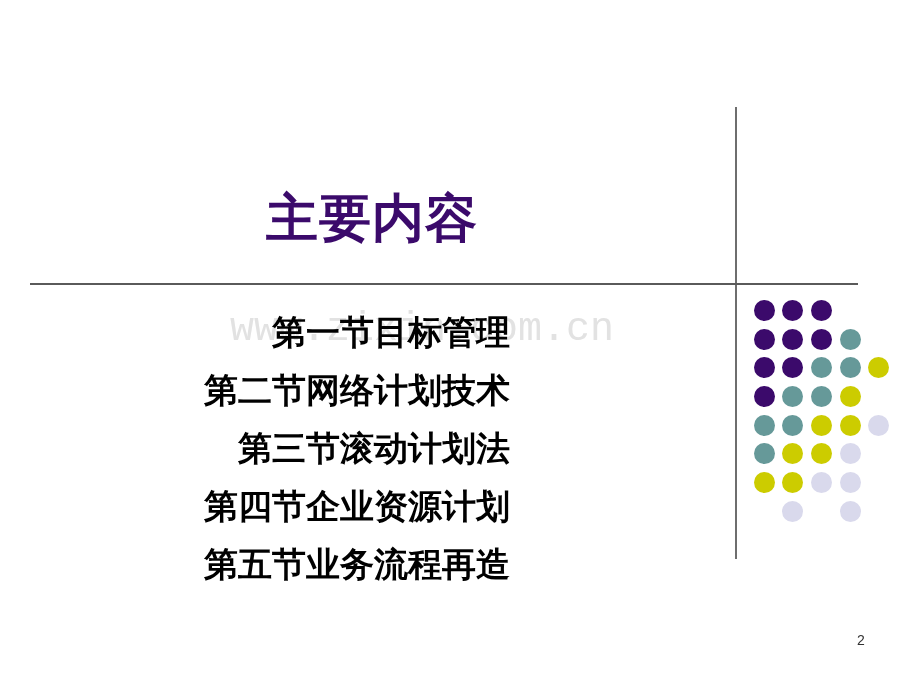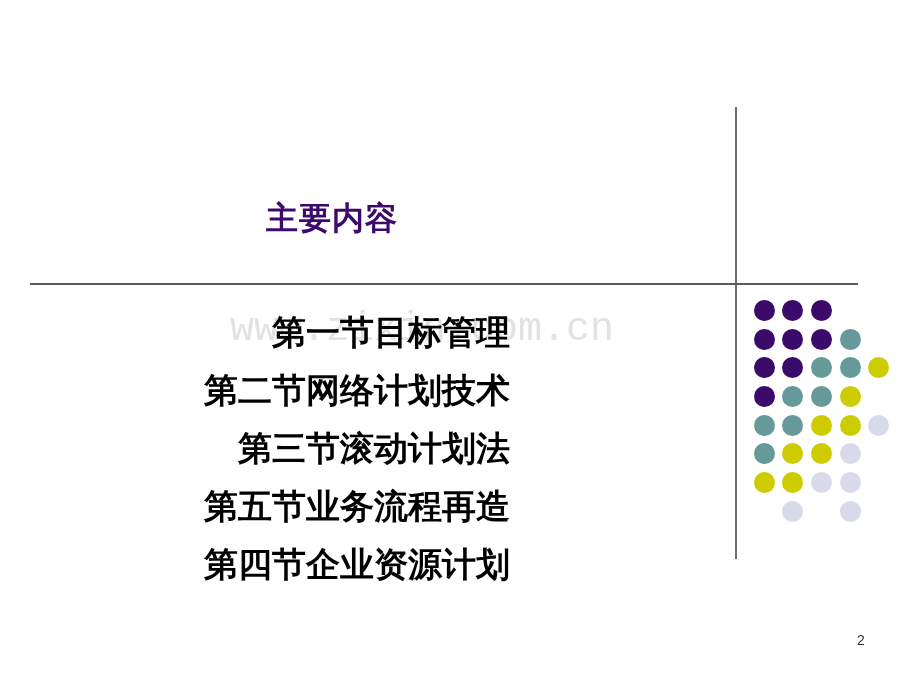--- a/index.html
+++ b/index.html
@@ -1,19 +1,19 @@
 <!DOCTYPE html>
 <html><head>
   <meta charset="utf-8">
   <style>
     html, body { margin: 0; padding: 0; }
     body { width: 920px; height: 690px; background: #ffffff; position: relative; overflow: hidden; font-family: "DejaVu Sans", sans-serif; }
     .vline { position: absolute; left: 735px; top: 107px; width: 2px; height: 452px; background: #6e6e6e; }
     .hline { position: absolute; left: 30px; top: 283px; width: 828px; height: 2px; background: #5a5a5a; }
-    .title { position: absolute; left: 266px; top: 188px; font-size: 32px; font-weight: bold; color: #3b0a6b; letter-spacing: 1px; line-height: 60px; }
+    .title { position: absolute; left: 266px; top: 188px; font-size: 52px; font-weight: bold; color: #3b0a6b; letter-spacing: 1px; line-height: 60px; }
     .watermark { position: absolute; left: 230px; top: 300px; font-size: 40px; color: #e2e2e2; font-family: Liberation Mono, monospace; line-height: 60px; }
     .items { position: absolute; left: 158px; top: 306px; text-align: right; }
     .item { height: 58px; font-size: 34px; font-weight: bold; color: #000; line-height: 52px; white-space: nowrap; }
     .item .sec { display: inline-block; width: 148px; }
     .dot { position: absolute; width: 21px; height: 21px; border-radius: 50%; }
     .pagenum { position: absolute; left: 857px; top: 632px; font-size: 14px; color: #333; font-family: "Liberation Sans", sans-serif; }
   </style>
 </head>
 <body>
 
@@ -29,24 +29,24 @@
     <div class="item">
       <span class="sec">第一节</span><span>目标管理</span>
     </div>
     <div class="item">
       <span class="sec">第二节</span><span>网络计划技术</span>
     </div>
     <div class="item">
       <span class="sec">第三节</span><span>滚动计划法</span>
     </div>
     <div class="item">
-      <span class="sec">第五节</span><span>业务流程再造</span>
+      <span class="sec">第四节</span><span>企业资源计划</span>
     </div>
     <div class="item">
-      <span class="sec">第四节</span><span>企业资源计划</span>
+      <span class="sec">第五节</span><span>业务流程再造</span>
     </div>
   </div>
 
   <div>
 
     <div class="dot" style="left:754px;top:300px;background:#3b0a6b"></div>
     <div class="dot" style="left:782px;top:300px;background:#3b0a6b"></div>
     <div class="dot" style="left:811px;top:300px;background:#3b0a6b"></div>
 
     <div class="dot" style="left:754px;top:329px;background:#3b0a6b"></div>

